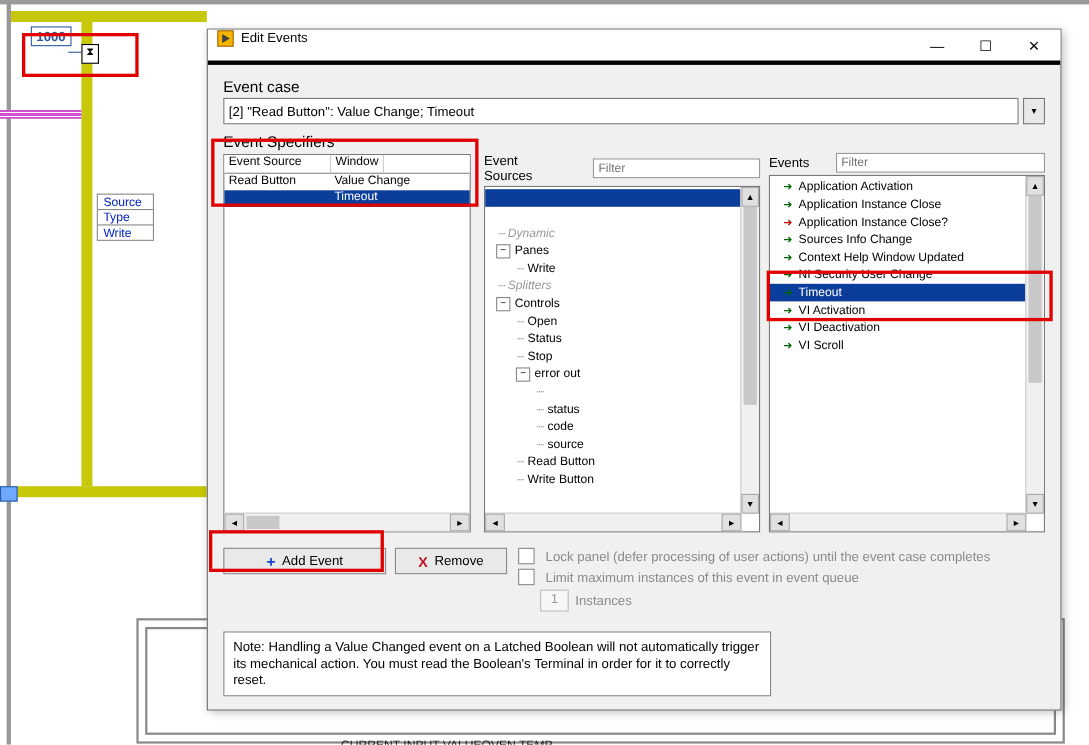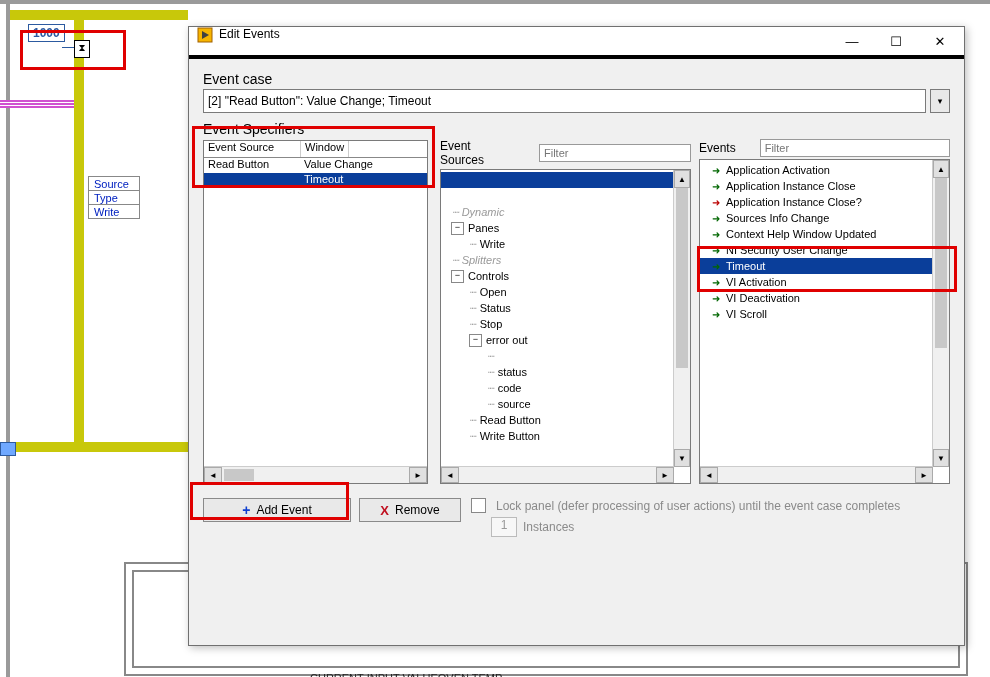--- a/index.html
+++ b/index.html
@@ -360,22 +360,27 @@
         <div class="act-btn" style="min-width:80px">
           <span class="x">X</span>
           <span>Remove</span>
         </div>
       </div>
       <div class="checks-col">
         <div class="chk-row disabled">
           <span class="chk"></span>
           <span>Lock panel (defer processing of user actions) until the event case completes</span>
         </div>
+        <div class="chk-row disabled">
+          <span class="chk"></span>
+          <span>Limit maximum instances of this event in event queue</span>
+        </div>
         <div class="inst-row">
           <span class="num">1</span>
           <span>Instances</span>
         </div>
       </div>
     </div>
 
+    <div class="note-box">Note:  Handling a Value Changed event on a Latched Boolean will not automatically trigger its mechanical action. You must read the Boolean's Terminal in order for it to correctly reset.</div>
 
   </div>
 </div>
 
 </body></html>

